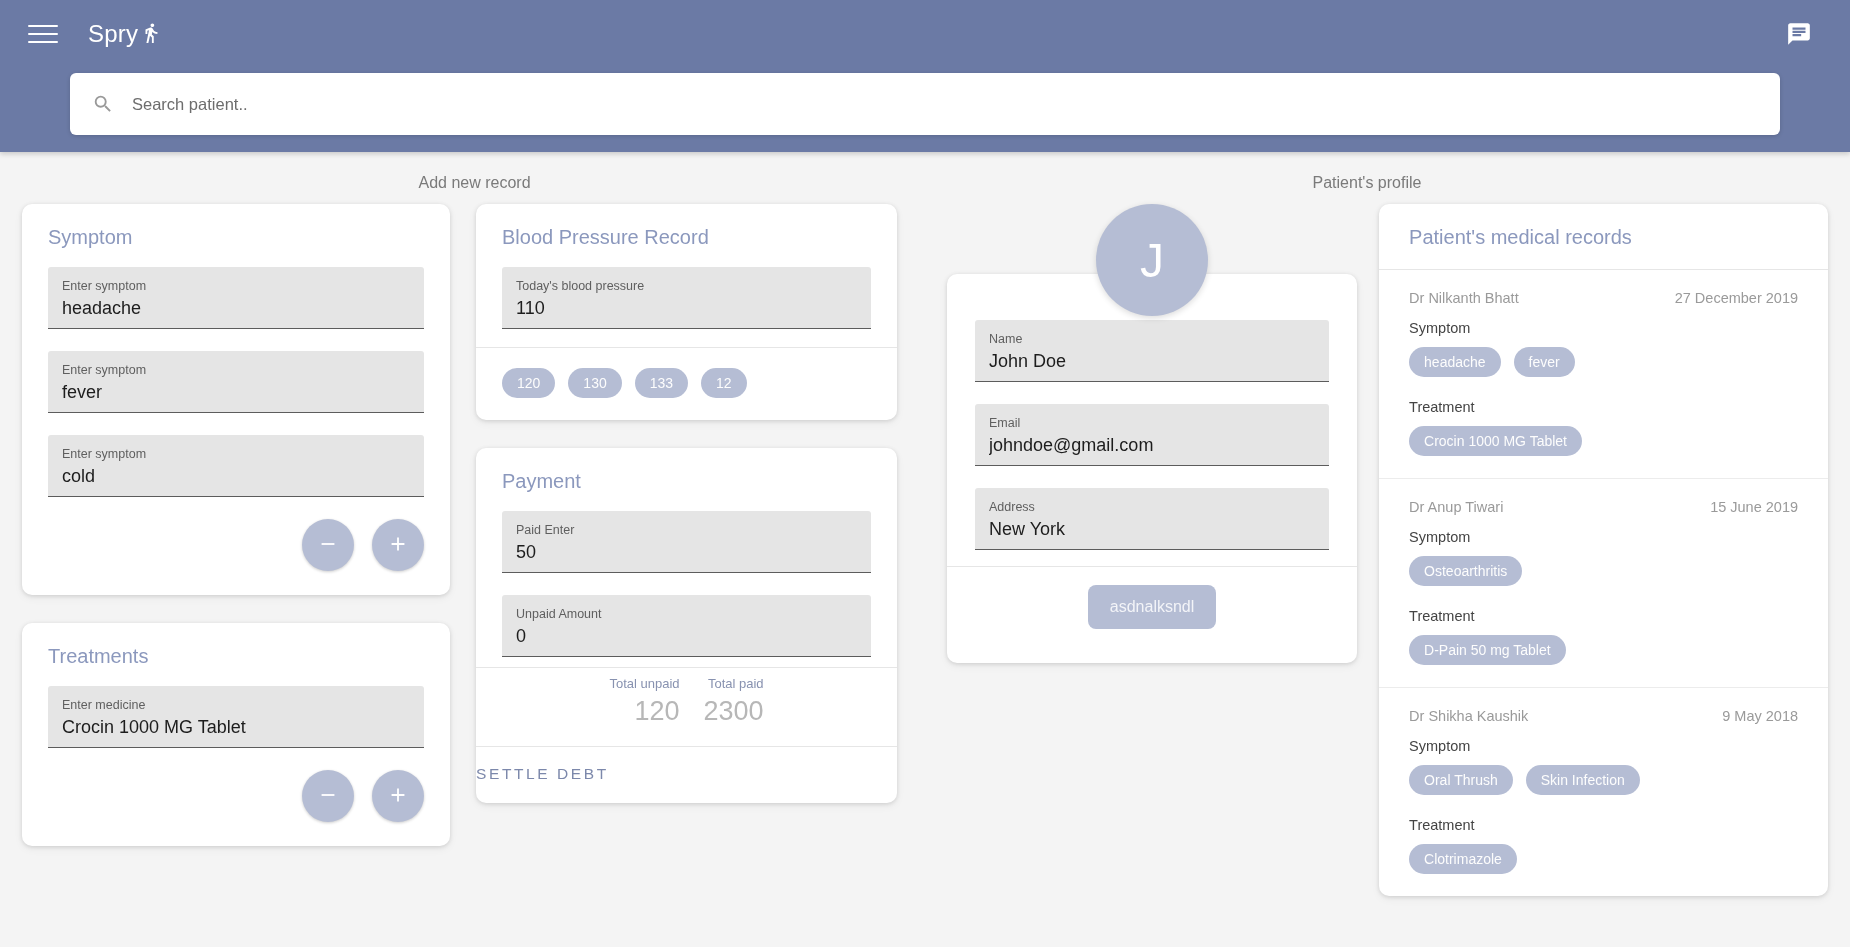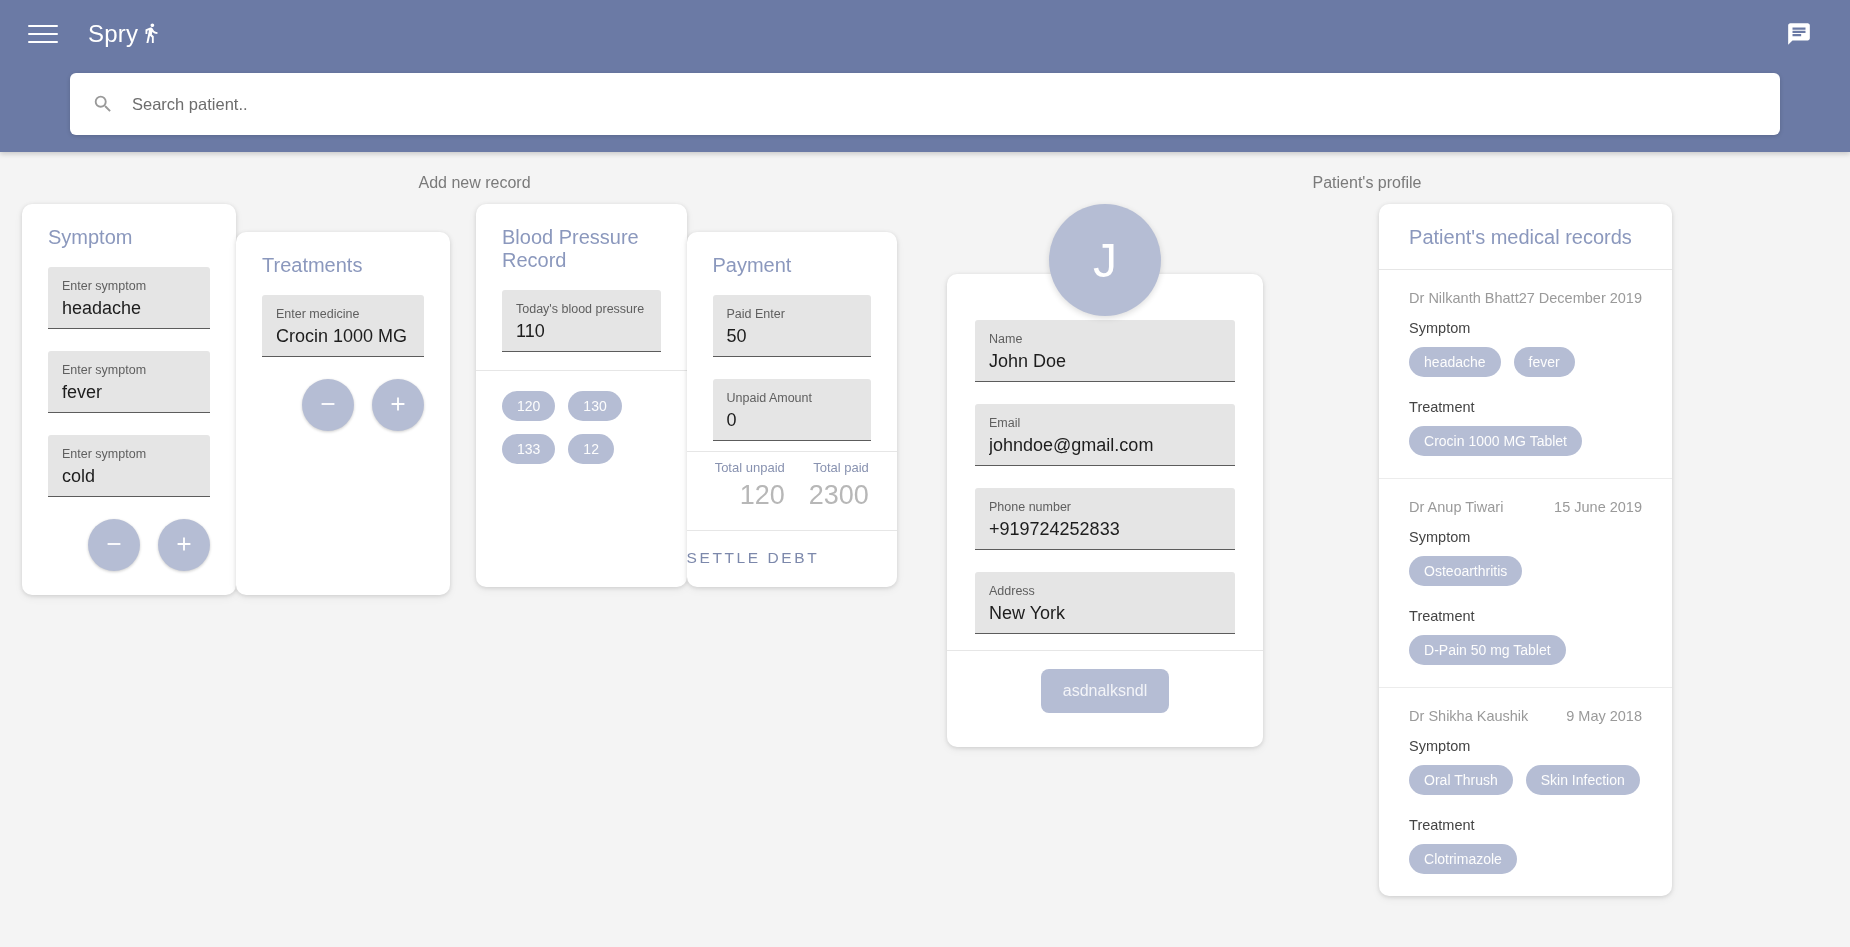--- a/index.html
+++ b/index.html
@@ -73,21 +73,21 @@
   .section-labels {
     display: flex;
     font-size: 16px;
     color: #7a7a7a;
     padding: 22px 0 12px 0;
   }
   .lbl-add  { width: 905px; text-align: center; }
   .lbl-prof { width: 880px; text-align: center; }
 
   .columns { display: flex; align-items: flex-start; gap: 0; }
-  .col { display: flex; flex-direction: row; }
+  .col { display: flex; flex-direction: column; }
   .col-1 { width: 455px; padding-right: 26px; }
   .col-2 { width: 450px; padding-right: 28px; }
   .col-3 { width: 455px; padding: 0 22px; }
   .col-4 { width: 450px; }
 
   .card {
     background: #fff;
     border-radius: 10px;
     box-shadow: 0 1px 4px rgba(0,0,0,.13), 0 3px 10px rgba(0,0,0,.05);
   }
@@ -408,26 +408,20 @@
               </div>
             </div>
             <div class="field">
               <div class="field-box">
                 <div class="field-label">Email</div>
                 <input class="field-value" value="johndoe@gmail.com" style="">
               </div>
             </div>
             <div class="field">
               <div class="field-box">
-                <div class="field-label">Phone number</div>
-                <input class="field-value" value="+919724252833" style="">
-              </div>
-            </div>
-            <div class="field">
-              <div class="field-box">
                 <div class="field-label">Address</div>
                 <input class="field-value" value="New York" style="">
               </div>
             </div>
           </div>
           <div class="card-divider"></div>
           <div class="pid-block">
             <span class="chip-big">asdnalksndl</span>
           </div>
         </div>

